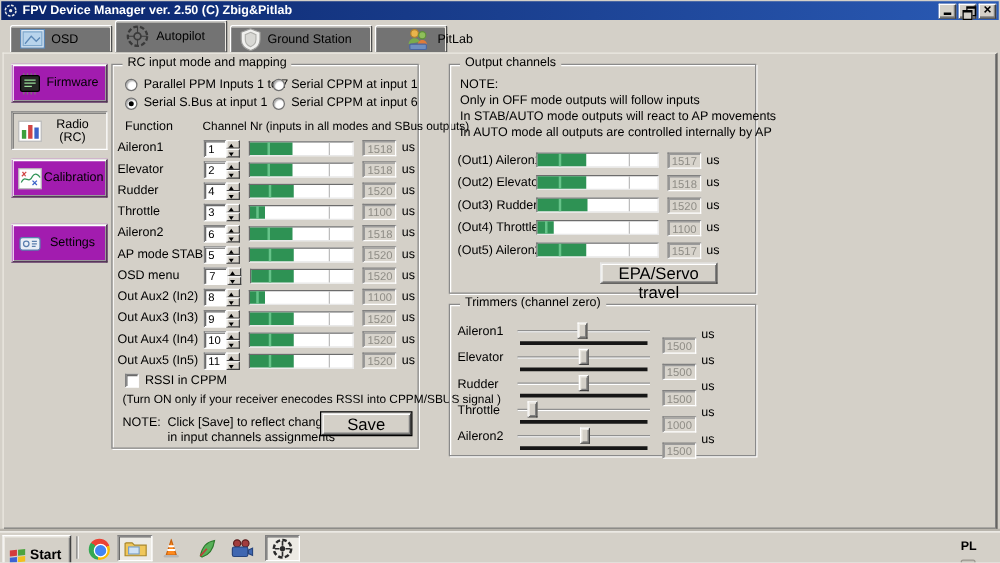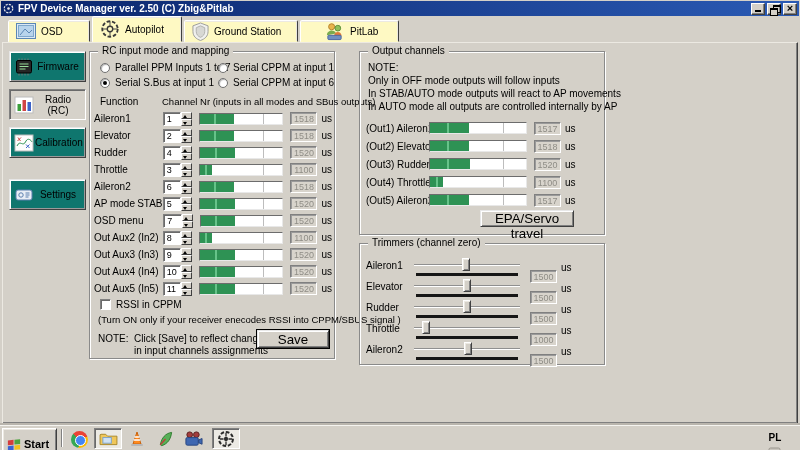--- a/index.html
+++ b/index.html
@@ -16,31 +16,31 @@
   .title-text { color:#fff; font-size:10px; font-weight:bold; margin-left:4px; flex:1; white-space:nowrap; }
   .tbtn { width:14px; height:12px; background:#d4d0c8; border:1px solid; border-color:#fff #404040 #404040 #fff;
     box-shadow:inset -1px -1px 0 #808080; margin-left:2px; position:relative; }
   .g-min::after { content:""; position:absolute; left:3px; right:3px; bottom:2px; height:2px; background:#000; }
   .g-rst::before { content:""; position:absolute; left:5px; top:1px; width:6px; height:5px; border:1px solid #000; border-top-width:2px; }
   .g-rst::after  { content:""; position:absolute; left:2px; top:4px; width:6px; height:5px; border:1px solid #000; border-top-width:2px; background:#d4d0c8; }
   .g-cls::before { content:"×"; position:absolute; left:0; right:0; top:-2px; text-align:center; font:bold 11px/12px "Liberation Sans",sans-serif; }
 
   
   .tabstrip { position:absolute; top:16px; left:2px; right:2px; height:26px; }
-  .tab { position:absolute; bottom:0; height:22px; background:#fef9c3; border:1px solid; border-color:#fff #404040 transparent #fff;
+  .tab { position:absolute; bottom:0; height:22px; background:#737373; border:1px solid; border-color:#fff #404040 transparent #fff;
     box-shadow: inset -1px 1px 0 #ece9e2; border-radius:2px 2px 0 0; display:flex; align-items:center; gap:5px; padding:0 7px; }
   .tab.active { height:26px; z-index:3; }
   .tab .tlabel { white-space:nowrap; }
 
   
   .tabpage { position:absolute; top:42px; left:2px; right:2px; height:382px; background:#d4d0c8;
     border:1px solid; border-color:#ece9e2 #404040 #404040 #ece9e2; box-shadow: inset -1px -1px 0 #808080; }
 
   
-  .side-btn { position:absolute; left:6px; width:77px; height:31px; background:#0f766e;
+  .side-btn { position:absolute; left:6px; width:77px; height:31px; background:#a21caf;
     border:1px solid; border-color:#e6e6e6 #404040 #404040 #e6e6e6; box-shadow: inset 1px 1px 0 #fff, inset -1px -1px 0 #9a9a9a;
     display:flex; align-items:center; padding:2px 4px 2px 3px; }
   .side-btn .slabel { flex:1; text-align:center; }
   .side-btn.active { background:#d6d2ca; border-color:#808080 #fff #fff #808080; box-shadow: inset 1px 1px 0 #6a6a6a; }
 
   
   .group { position:absolute; border:1px solid #8a8a8a; box-shadow: 1px 1px 0 #fff, inset 1px 1px 0 #fff; }
   .gtitle { position:absolute; top:-7px; left:8px; background:#d4d0c8; padding:0 4px; white-space:nowrap; }
 
   
@@ -146,21 +146,21 @@
     </div>
     <div class="tab" style="left:182px;width:114px;">
       <span style="display:flex">
         <svg width="17" height="19" viewBox="0 0 18 20">
             <path d="M9 1 L17 4 V10 C17 15 13.5 18 9 19.5 C4.5 18 1 15 1 10 V4 Z" fill="#f0f0ee" stroke="#9a9a98"></path>
             <path d="M9 4 L13.5 6 V10 C13.5 13 11.8 15 9 16.2 C6.2 15 4.5 13 4.5 10 V6 Z" fill="#d8d8d4" stroke="#b0b0ac"></path>
           </svg>
       </span>
       <span class="tlabel">Ground Station</span>
     </div>
-    <div class="tab" style="left:298px;width:99px;padding-left:23px;">
+    <div class="tab" style="left:298px;width:58px;padding-left:23px;">
       <span style="display:flex">
         <svg width="21" height="19" viewBox="0 0 22 20">
             <circle cx="8" cy="5" r="3.2" fill="#e9b44c" stroke="#b5822a"></circle>
             <circle cx="14.5" cy="6.5" r="3" fill="#8fbf5a" stroke="#5f8f3a"></circle>
             <path d="M3 14 C3 10.5 6 9 8 9 C10 9 12 10 12.5 12 Z" fill="#7aab4d"></path>
             <path d="M10.5 15 C10.5 12 12.5 10.5 14.5 10.5 C16.5 10.5 18.5 12 18.5 15 Z" fill="#e07b39"></path>
             <rect x="4" y="14" width="14" height="4.5" rx="1" fill="#6f8fc0" stroke="#4a66a0"></rect>
           </svg>
       </span>
       <span class="tlabel">PitLab</span>

